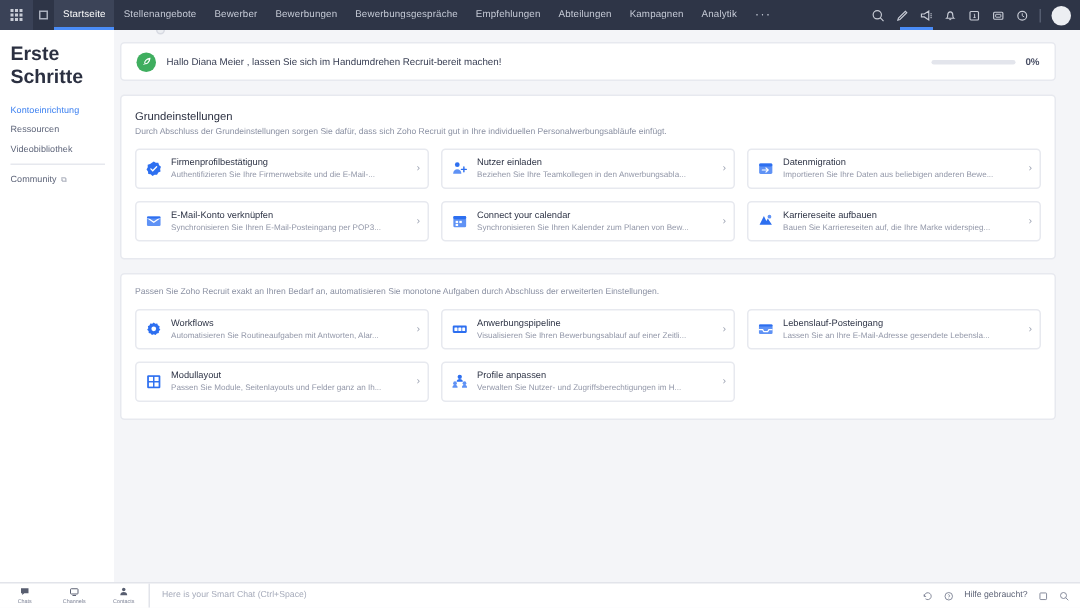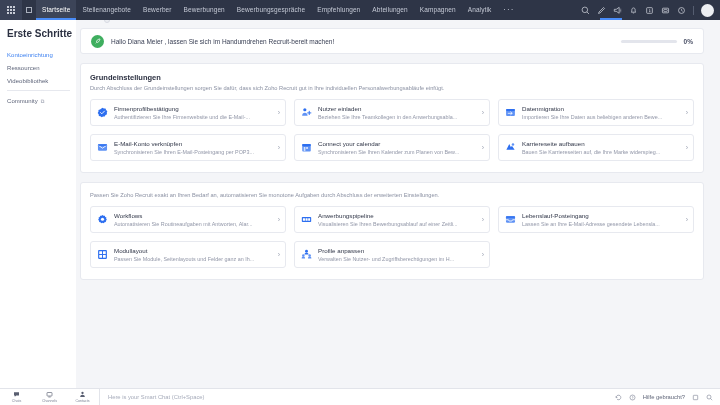--- a/index.html
+++ b/index.html
@@ -90,21 +90,21 @@
   .page { display: flex; height: 374px; background: #ffffff; }
 
   
   .sidebar {
     width: 76px;
     background: #ffffff;
     padding: 8px 0 0 7px;
     flex: 0 0 auto;
   }
   .side-title {
-    font-size: 10px;
+    font-size: 13px;
     font-weight: bold;
     color: #2b3041;
     margin-bottom: 9px;
   }
   .side-item {
     font-size: 6px;
     color: #5d6479;
     padding: 3.5px 0;
     letter-spacing: .05px;
   }
@@ -152,21 +152,21 @@
 
   .panel {
     background: #ffffff;
     border: 1px solid #e7e9ef;
     border-radius: 3px;
     padding: 9px 9px 11px 9px;
     margin-bottom: 9px;
   }
   .panel-title {
     font-size: 7.5px;
-    font-weight: bold;
+    font-weight: normal;
     color: #2b3041;
     margin-bottom: 3px;
   }
   .panel-sub {
     font-size: 5.7px;
     color: #8b91a3;
     margin-bottom: 8px;
     white-space: nowrap;
     overflow: hidden;
     text-overflow: ellipsis;

